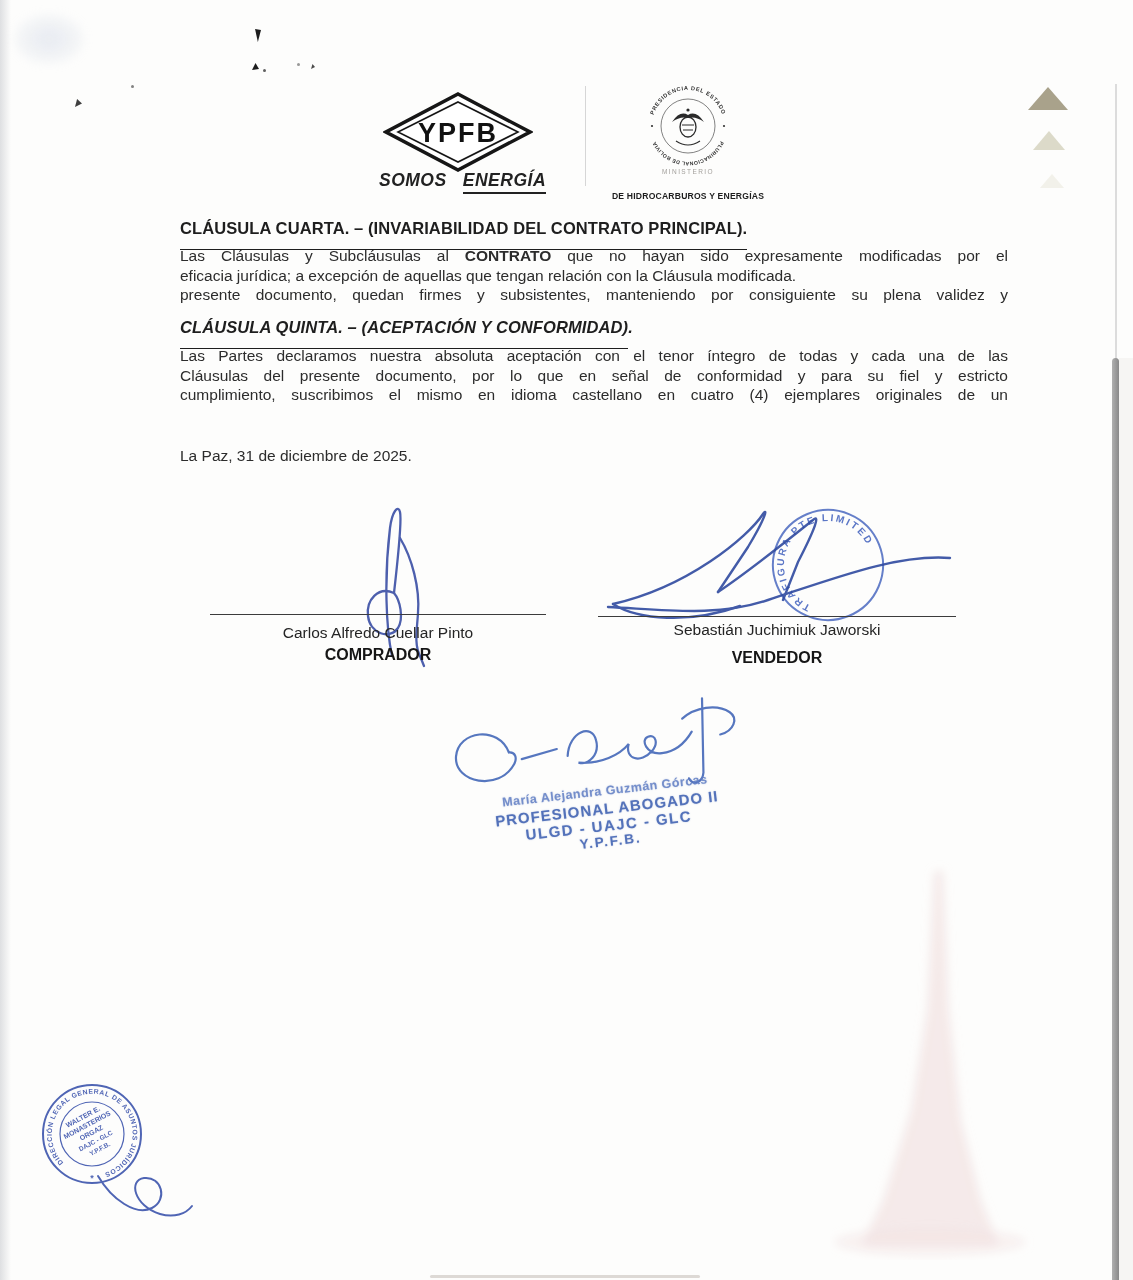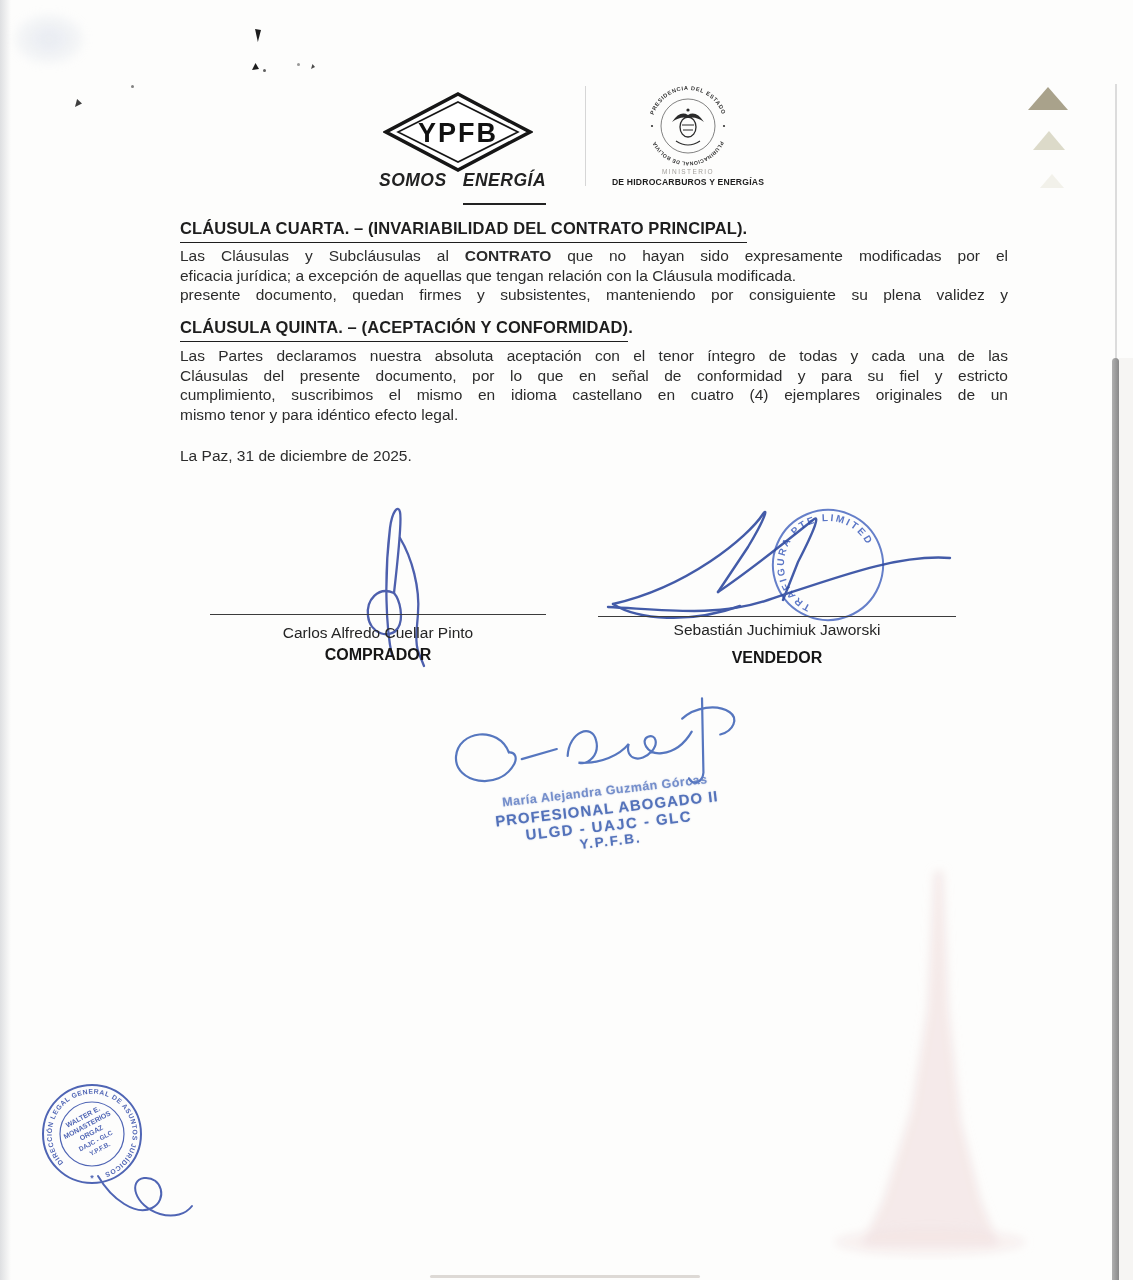--- a/index.html
+++ b/index.html
@@ -32,33 +32,33 @@
   
   .tri{width:0;height:0;}
   .tri1{left:1028px;top:87px;border-left:20px solid transparent;border-right:20px solid transparent;border-bottom:23px solid #a9a28b;}
   .tri2{left:1033px;top:131px;border-left:16px solid transparent;border-right:16px solid transparent;border-bottom:19px solid #d6d3c0;opacity:.85;}
   .tri3{left:1040px;top:174px;border-left:12px solid transparent;border-right:12px solid transparent;border-bottom:14px solid #e9e7da;opacity:.55;}
 
   
   .ypfb-wrap{left:383px;top:92px;width:150px;text-align:center;}
   .ypfb-tagline{left:379px;top:170px;width:158px;text-align:center;font-weight:bold;font-style:italic;
     font-size:17.5px;letter-spacing:.5px;color:#222;white-space:nowrap;}
-  .ypfb-tagline .u{border-bottom:2.5px solid #222;padding-bottom:13px;}
+  .ypfb-tagline .u{border-bottom:2.5px solid #222;padding-bottom:2px;}
   .logo-divider{left:585px;top:86px;width:1px;height:100px;background:#d6d6d6;}
   .ministry-name{left:608px;top:168px;width:160px;text-align:center;}
   .ministry-name .l1{font-size:6.5px;letter-spacing:1.4px;color:#a3a09c;}
-  .ministry-name .l2{font-size:8.6px;font-weight:bold;color:#1d1d1d;margin-top:2px;letter-spacing:.2px;}
+  .ministry-name .l2{font-size:8.6px;font-weight:bold;color:#1d1d1d;margin-top:16px;letter-spacing:.2px;}
 
   
   .doc{left:180px;width:828px;font-size:15.5px;line-height:19.5px;color:#2c2c2c;}
   .heading{font-weight:bold;font-size:16.5px;color:#1e1e1e;letter-spacing:.1px;}
-  .heading .hu{border-bottom:1.6px solid #1e1e1e;padding-bottom:5px;}
+  .heading .hu{border-bottom:1.6px solid #1e1e1e;padding-bottom:12px;}
   .jline{text-align:justify;text-align-last:justify;}
   .jlast{text-align-last:left;}
-  .h1p{top:219px;} .p1{top:246px;} .h2p{top:318px;} .p2{top:346px;} .datep{top:446px;}
+  .h1p{top:219px;} .p1{top:246px;} .h2p{top:318px;font-style:italic;} .p2{top:346px;} .datep{top:446px;}
 
   
   .sig-line{border-top:1.6px solid #3c3c3c;}
   .buyer-line{left:210px;top:614px;width:336px;}
   .seller-line{left:598px;top:616px;width:358px;}
   .sig-name{font-size:15.5px;color:#252525;text-align:center;}
   .sig-role{font-size:16px;font-weight:bold;color:#161616;text-align:center;margin-top:7px;}
   .buyer-name{left:210px;top:624px;width:336px;}
   .buyer-role{left:210px;top:639px;width:336px;}
   .seller-name{left:598px;top:621px;width:358px;}
@@ -157,21 +157,20 @@
     <div class="jline">presente documento, quedan firmes y subsistentes, manteniendo por consiguiente su plena validez y</div>
   </div>
 
   <div class="abs doc h2p heading">
     <span class="hu">CLÁUSULA QUINTA. – (ACEPTACIÓN Y CONFORMIDAD)</span><span>.</span>
   </div>
   <div class="abs doc p2">
     <div class="jline">Las Partes declaramos nuestra absoluta aceptación con el tenor íntegro de todas y cada una de las</div>
     <div class="jline">Cláusulas del presente documento, por lo que en señal de conformidad y para su fiel y estricto</div>
     <div class="jline">cumplimiento, suscribimos el mismo en idioma castellano en cuatro (4) ejemplares originales de un</div>
-    <div class="jline jlast">mismo tenor y para idéntico efecto legal.</div>
   </div>
 
   <div class="abs doc datep">La Paz, 31 de diciembre de 2025.</div>
 
   <svg class="abs" style="left:340px;top:498px;" width="115" height="170" viewBox="0 0 115 170">
     <g fill="none" stroke="#3a4fa5" stroke-width="2.3" stroke-linecap="round" opacity="0.9">
       <path d="M 52,158 C 46,130 44,80 50,30 C 52,14 58,6 60,14 C 62,22 58,60 54,95"></path>
       <path d="M 54,95 C 38,88 26,102 28,118 C 30,136 50,142 58,130 C 64,120 60,102 54,95"></path>
       <path d="M 60,40 C 72,60 80,90 78,115 C 77,132 74,146 80,158 L 84,168"></path>
     </g>

